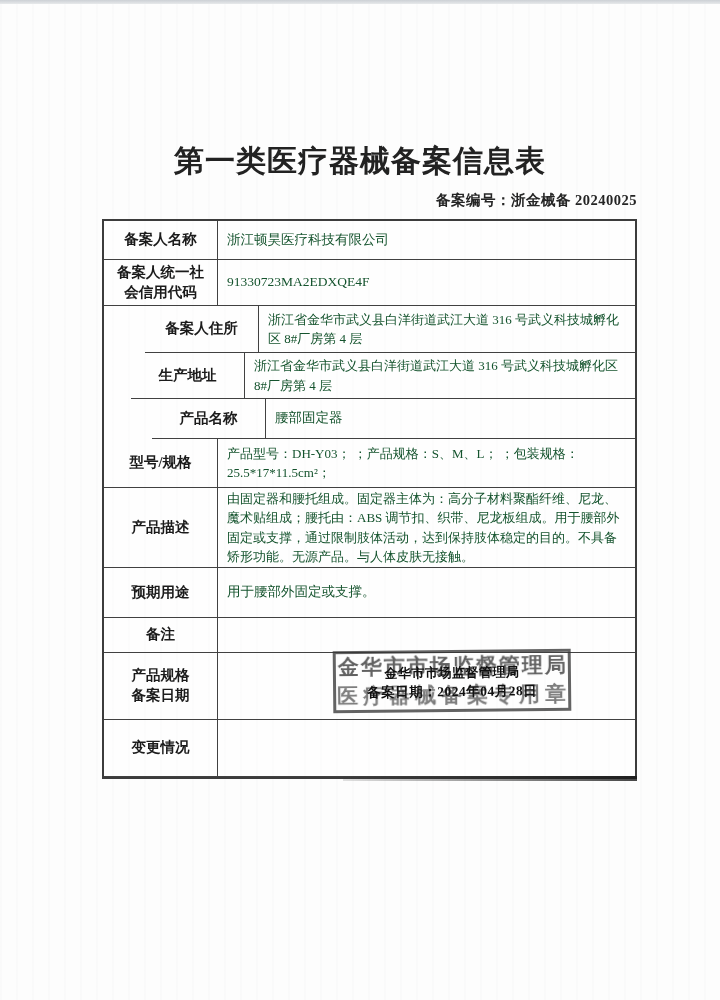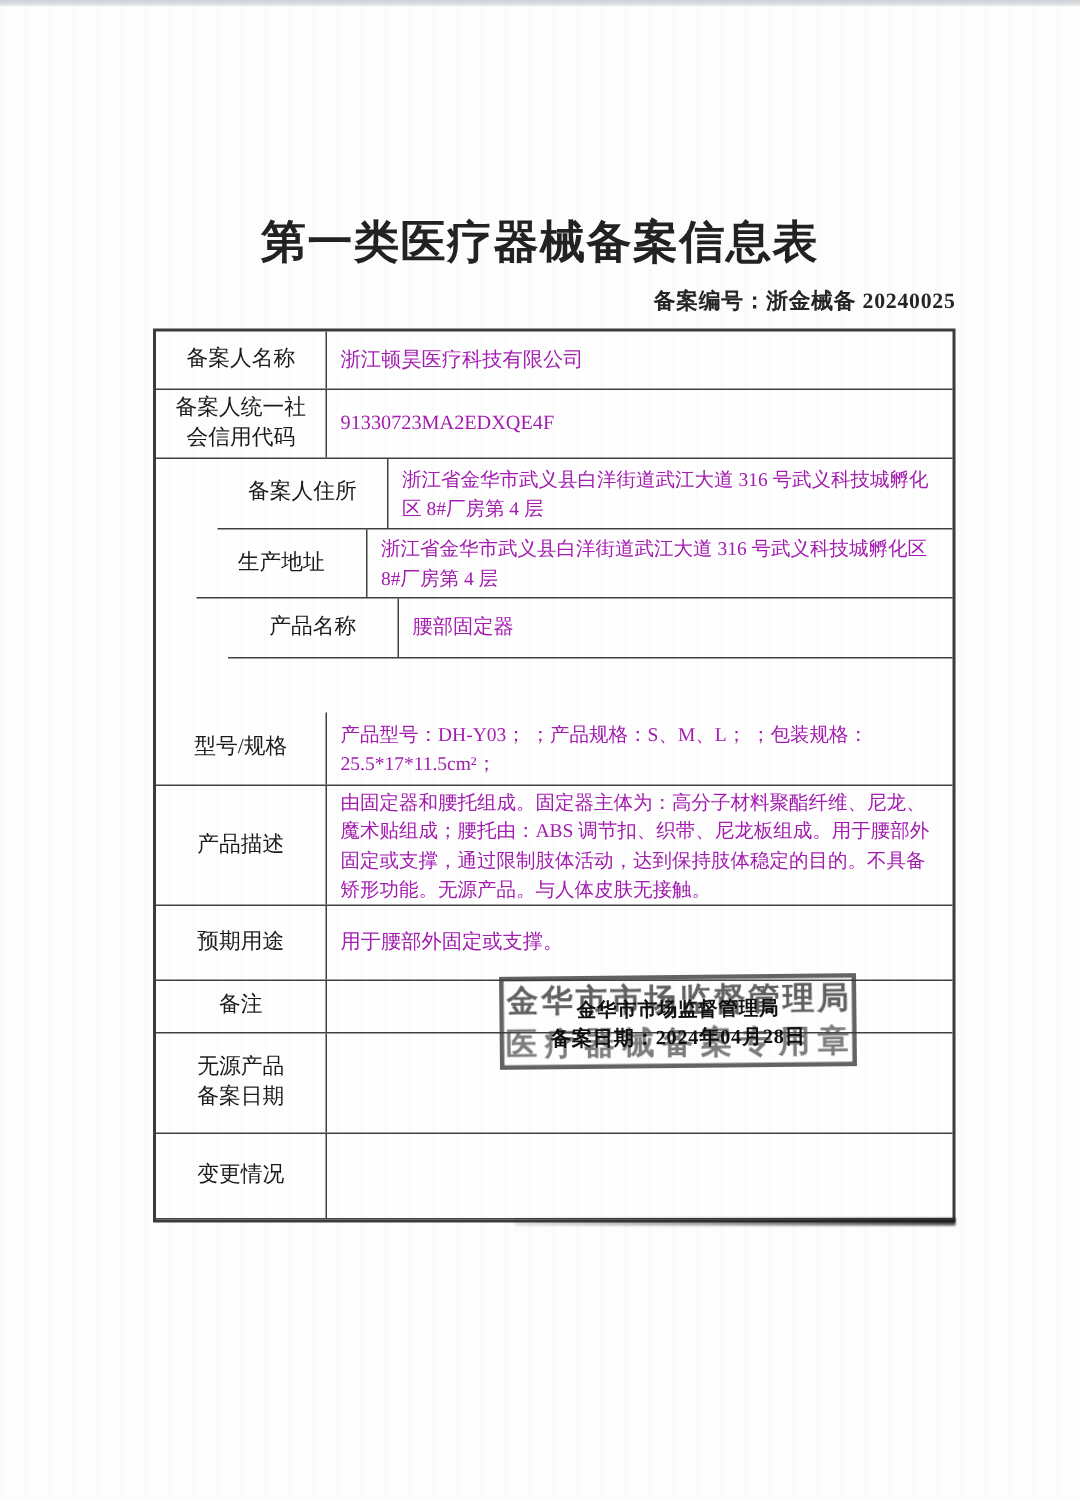--- a/index.html
+++ b/index.html
@@ -46,37 +46,37 @@
   .form-table::after {
     content: "";
     position: absolute; bottom: -3.5px; left: 45%; right: -2px; height: 5px;
     background: linear-gradient(90deg, rgba(60,60,60,0.15), rgba(25,25,25,0.8));
     filter: blur(0.6px);
     pointer-events: none;
   }
   .tr { display: flex; box-sizing: border-box; border-bottom: 1.5px solid #414141; }
   .tr:last-child { border-bottom: none; }
   .r0 { height: 39px; } .r1 { height: 46px; } .r2 { height: 47px; margin-left: 41px; }
-  .r3 { height: 46px; margin-left: 27px; } .r4 { height: 40px; margin-left: 48px; } .r5 { height: 49px; margin-top: 36px; }
+  .r3 { height: 46px; margin-left: 27px; } .r4 { height: 40px; margin-left: 48px; } .r5 { height: 49px; }
   .r6 { height: 80px; } .r7 { height: 50px; } .r8 { height: 35px; }
   .r9 { height: 67px; } .r10 { height: 57px; }
   .th {
     width: 114px; box-sizing: border-box;
     border-right: 1.8px solid #414141;
     display: flex; flex-direction: column;
     align-items: center; justify-content: center;
     text-align: center;
-    font-weight: normal; font-size: 14.5px; line-height: 1.35;
+    font-weight: bold; font-size: 14.5px; line-height: 1.35;
     padding: 2px 7px; color: #1b1b1b;
   }
   .td {
     flex: 1; box-sizing: border-box;
     display: flex; align-items: center;
     font-size: 13.5px; line-height: 1.52;
-    padding: 3px 10px 3px 9px; color: #a21caf;
+    padding: 3px 10px 3px 9px; color: #14532d;
     position: relative;
   }
   .td.small { font-size: 13px; line-height: 1.47; }
   
   .stamp {
     position: absolute; left: 229px; top: 429px;
     width: 238px; height: 62px;
     transform: rotate(-0.6deg);
     z-index: 3;
   }
@@ -155,21 +155,21 @@
     <div class="td">用于腰部外固定或支撑。</div>
   </div>
 
   <div class="tr r8">
     <div class="th">备注</div>
     <div class="td"></div>
   </div>
 
   <div class="tr r9">
     <div class="th">
-      <div>无源产品</div>
+      <div>产品规格</div>
       <div>备案日期</div>
     </div>
     <div class="td"></div>
   </div>
 
   <div class="tr r10">
     <div class="th">变更情况</div>
     <div class="td"></div>
   </div>
 

